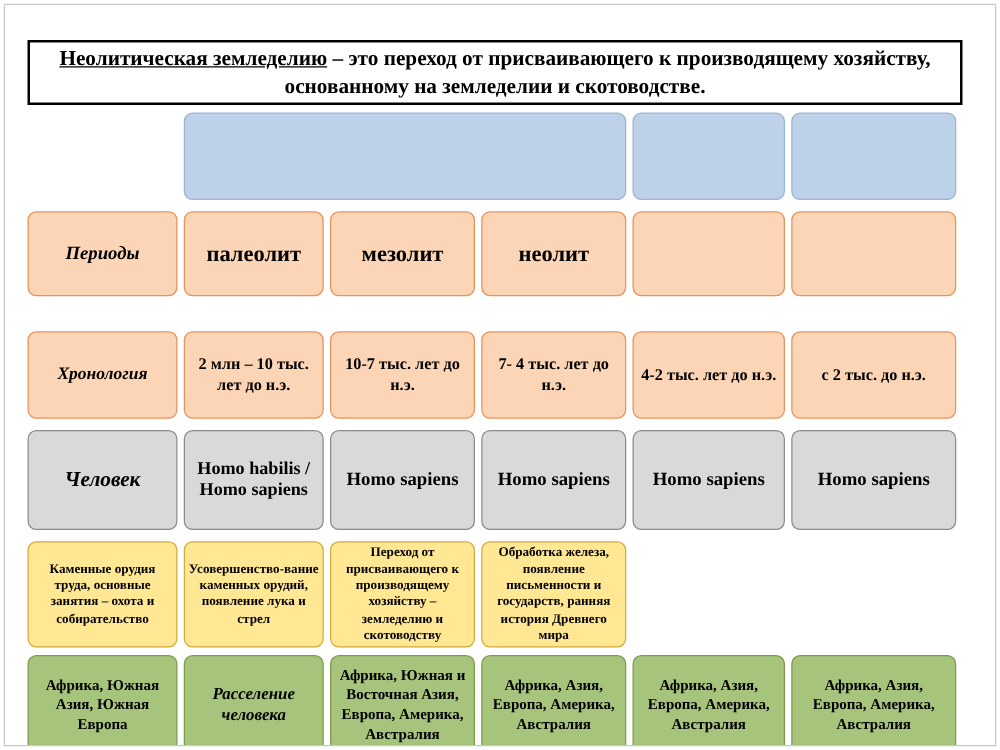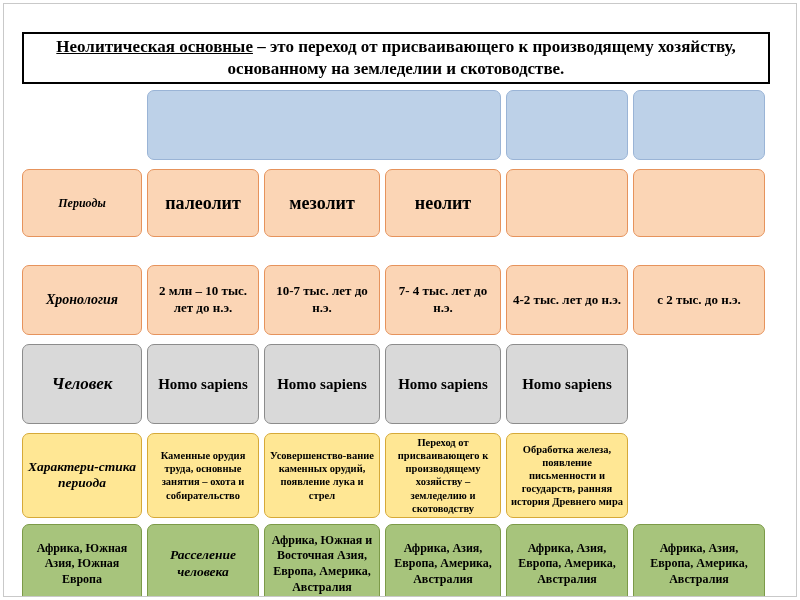--- a/index.html
+++ b/index.html
@@ -63,21 +63,21 @@
   .gray  { background: var(--gray,  #d9d9d9); border: 1.5px solid var(--gray-border,  #8c8c8c); }
   .yellow{ background: var(--yellow,#ffe794); border: 1.5px solid var(--yellow-border,#d6a938); }
   .green { background: var(--green, #a7c47c); border: 1.5px solid var(--green-border, #7c9a48); }
 
   .r-blue .main { grid-column: 2 / span 3; }
   .r-blue .c5   { grid-column: 5; }
   .r-blue .c6   { grid-column: 6; }
 
   .lab span { font-style: italic; font-weight: bold; }
 
-  .r-periods .lab span { font-size: 12px; }
+  .r-periods .lab span { font-size: 15px; }
   .r-periods .dat span { font-weight: bold; font-size: 18px; }
 
   .r-chrono .lab span { font-size: 14px; }
   .r-chrono .dat span { font-weight: bold; font-size: 13px; line-height: 1.3; }
 
   .r-human .lab span { font-size: 17px; }
   .r-human .dat span { font-weight: bold; font-size: 15px; line-height: 1.2; }
   .r-human .first span { font-size: 14.5px; }
 
   .r-char .lab span { font-size: 13.5px; line-height: 1.2; }
@@ -85,21 +85,21 @@
 
   .r-settle .lab span { font-size: 13.5px; line-height: 1.25; }
   .r-settle .dat span { font-weight: bold; font-size: 12px; line-height: 1.3; }
 </style>
 </head>
 <body>
 
 <div class="slide">
 
   <div class="title-box">
-    <span class="title-u">Неолитическая основные</span><span> – это переход от присваивающего к производящему хозяйству, основанному на земледелии и скотоводстве.</span>
+    <span class="title-u">Неолитическая земледелию</span><span> – это переход от присваивающего к производящему хозяйству, основанному на земледелии и скотоводстве.</span>
   </div>
 
   <div class="table">
 
     <div class="row r-blue">
       <div class="cell blue main"></div>
       <div class="cell blue c5"></div>
       <div class="cell blue c6"></div>
     </div>
 
@@ -138,38 +138,38 @@
       </div>
       <div class="cell peach dat">
         <span>с 2 тыс. до н.э.</span>
       </div>
     </div>
 
     <div class="row r-human">
       <div class="cell gray lab">
         <span>Человек</span>
       </div>
+      <div class="cell gray dat first">
+        <span>Homo habilis / Homo sapiens</span>
+      </div>
       <div class="cell gray dat">
         <span>Homo sapiens</span>
       </div>
       <div class="cell gray dat">
         <span>Homo sapiens</span>
       </div>
       <div class="cell gray dat">
         <span>Homo sapiens</span>
       </div>
       <div class="cell gray dat">
         <span>Homo sapiens</span>
       </div>
     </div>
 
     <div class="row r-char">
-      <div class="cell yellow lab">
-        <span>Характери-стика периода</span>
-      </div>
       <div class="cell yellow dat">
         <span>Каменные орудия труда, основные занятия – охота и собирательство</span>
       </div>
       <div class="cell yellow dat">
         <span>Усовершенство-вание каменных орудий, появление лука и стрел</span>
       </div>
       <div class="cell yellow dat">
         <span>Переход от присваивающего к производящему хозяйству – земледелию и скотоводству</span>
       </div>
       <div class="cell yellow dat">

